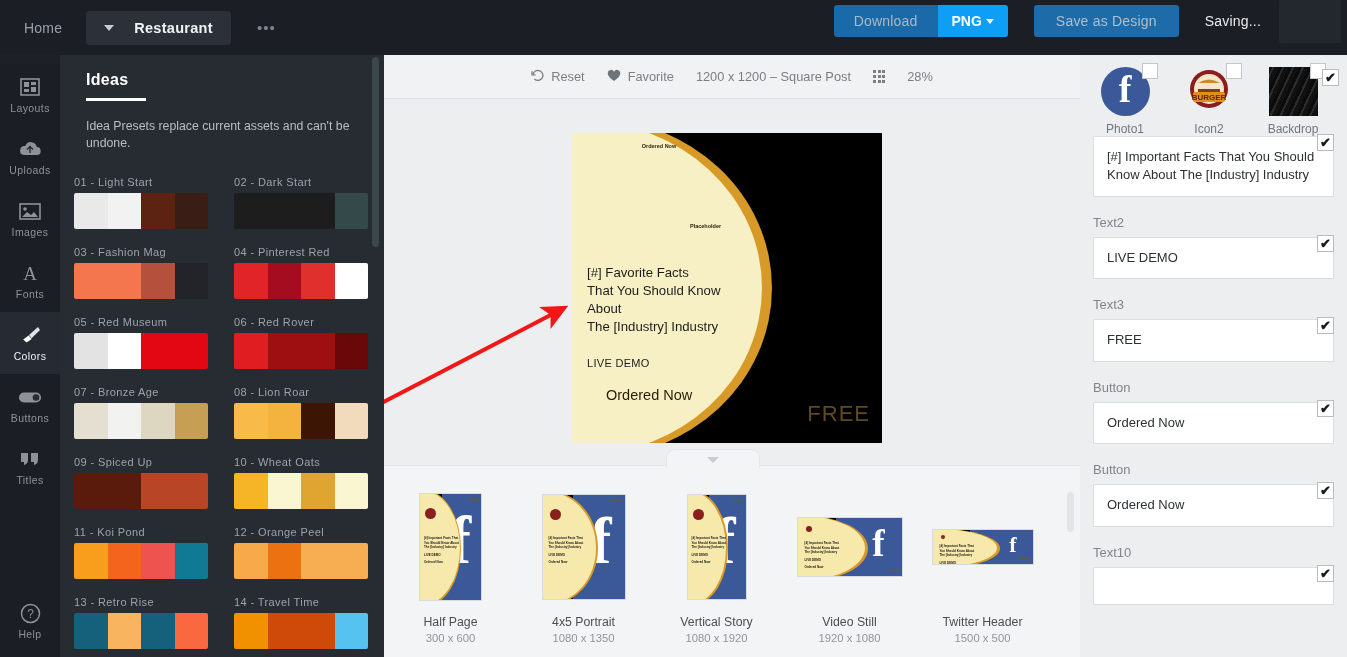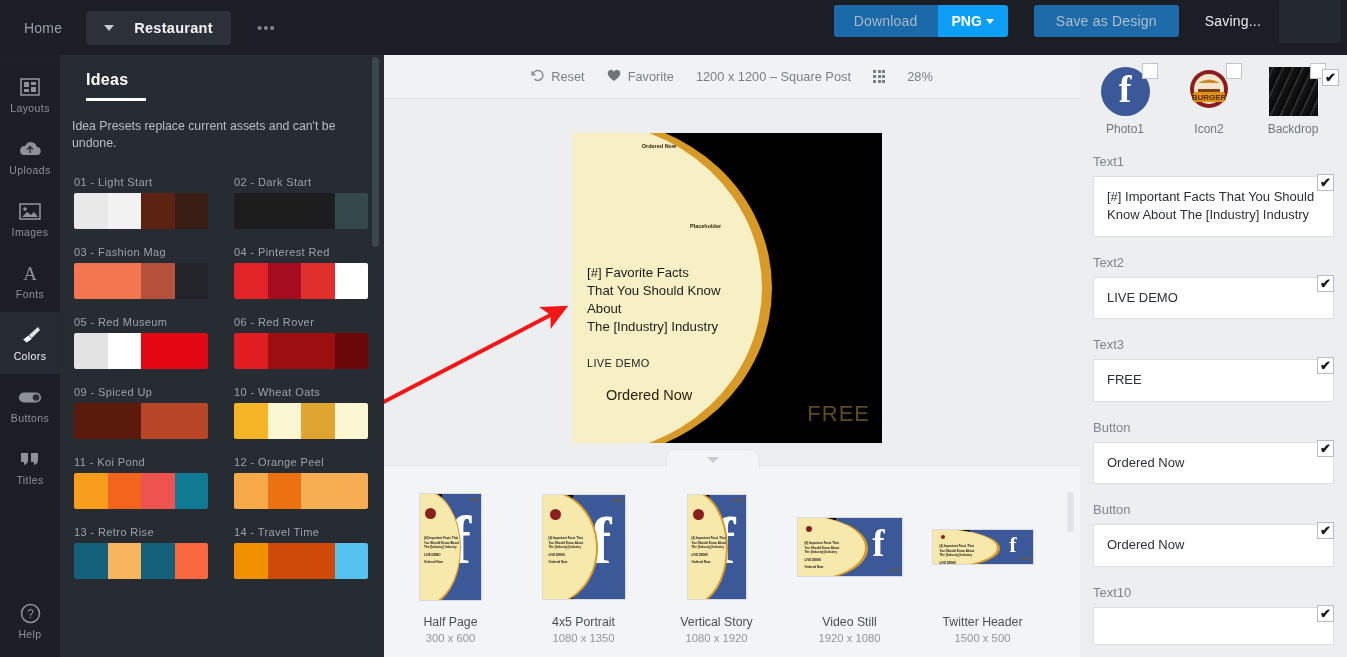--- a/index.html
+++ b/index.html
@@ -76,21 +76,21 @@
   .rail-help { position: absolute; bottom: 14px; left: 0; width: 60px; }
 
   
   .ideas-panel {
     position: absolute; left: 60px; top: 55px; width: 324px; height: 602px;
     background: #272b32; overflow: hidden;
   }
   .ideas-title { color: #ffffff; font-size: 16px; font-weight: bold;
     margin: 16px 6px 0 26px; letter-spacing: .3px; }
   .ideas-underline { width: 60px; height: 3px; background: #ffffff; margin: 9px 0 0 26px; }
-  .ideas-note { color: #b9bec4; font-size: 12.3px; margin: 17px 26px 0 12px; line-height: 1.4; }
+  .ideas-note { color: #b9bec4; font-size: 12.3px; margin: 17px 26px 0 26px; line-height: 1.4; }
   .preset-grid {
     display: flex; flex-wrap: wrap; margin: 24px 0 0 8px; width: 320px;
   }
   .preset { width: 152px; margin: 0 0 17px 0; padding-left: 4px; cursor: pointer; }
   .preset:nth-child(odd) { margin-right: 8px; margin-left: 2px; }
   .preset-name { color: #9da3aa; font-size: 11px; margin-bottom: 5px; letter-spacing: .4px; }
   .swatch-row { display: flex; height: 36px; width: 134px; border-radius: 2px; overflow: hidden; }
   .swatch { height: 100%; }
   .panel-scrollbar {
     position: absolute; right: 5px; top: 2px; width: 7px; height: 190px;
@@ -370,20 +370,38 @@
         <div class="preset">
           <div class="preset-name">06 - Red Rover</div>
           <div class="swatch-row">
             <div class="swatch" style="background: rgb(224, 30, 33); width: 25%;"></div>
             <div class="swatch" style="background: rgb(157, 15, 16); width: 25%;"></div>
             <div class="swatch" style="background: rgb(157, 15, 16); width: 25%;"></div>
             <div class="swatch" style="background: rgb(106, 7, 9); width: 25%;"></div>
           </div>
         </div>
         <div class="preset">
+          <div class="preset-name">07 - Bronze Age</div>
+          <div class="swatch-row">
+            <div class="swatch" style="background: rgb(228, 223, 208); width: 25%;"></div>
+            <div class="swatch" style="background: rgb(242, 242, 240); width: 25%;"></div>
+            <div class="swatch" style="background: rgb(221, 215, 194); width: 25%;"></div>
+            <div class="swatch" style="background: rgb(198, 159, 84); width: 25%;"></div>
+          </div>
+        </div>
+        <div class="preset">
+          <div class="preset-name">08 - Lion Roar</div>
+          <div class="swatch-row">
+            <div class="swatch" style="background: rgb(248, 187, 74); width: 25%;"></div>
+            <div class="swatch" style="background: rgb(244, 178, 63); width: 25%;"></div>
+            <div class="swatch" style="background: rgb(60, 21, 5); width: 25%;"></div>
+            <div class="swatch" style="background: rgb(242, 219, 189); width: 25%;"></div>
+          </div>
+        </div>
+        <div class="preset">
           <div class="preset-name">09 - Spiced Up</div>
           <div class="swatch-row">
             <div class="swatch" style="background: rgb(90, 26, 12); width: 25%;"></div>
             <div class="swatch" style="background: rgb(90, 26, 12); width: 25%;"></div>
             <div class="swatch" style="background: rgb(184, 69, 38); width: 25%;"></div>
             <div class="swatch" style="background: rgb(184, 69, 38); width: 25%;"></div>
           </div>
         </div>
         <div class="preset">
           <div class="preset-name">10 - Wheat Oats</div>
@@ -649,21 +667,20 @@
         </div>
         <div class="asset-label">Backdrop</div>
       </div>
       <div class="master-chk">
         <span class="chkmark">✔</span>
       </div>
     </div>
 
     <div id="fields">
         <div class="field-block">
-          <div class="field-label">Text1</div>
           <div class="field-box" style="min-height: 54px;"><span>[#] Important Facts That You Should Know About The [Industry] Industry</span><div class="field-chk">
               <span class="chkmark">✔</span>
             </div></div>
         </div>
         <div class="field-block">
           <div class="field-label">Text2</div>
           <div class="field-box"><span>LIVE DEMO</span><div class="field-chk">
               <span class="chkmark">✔</span>
             </div></div>
         </div>

